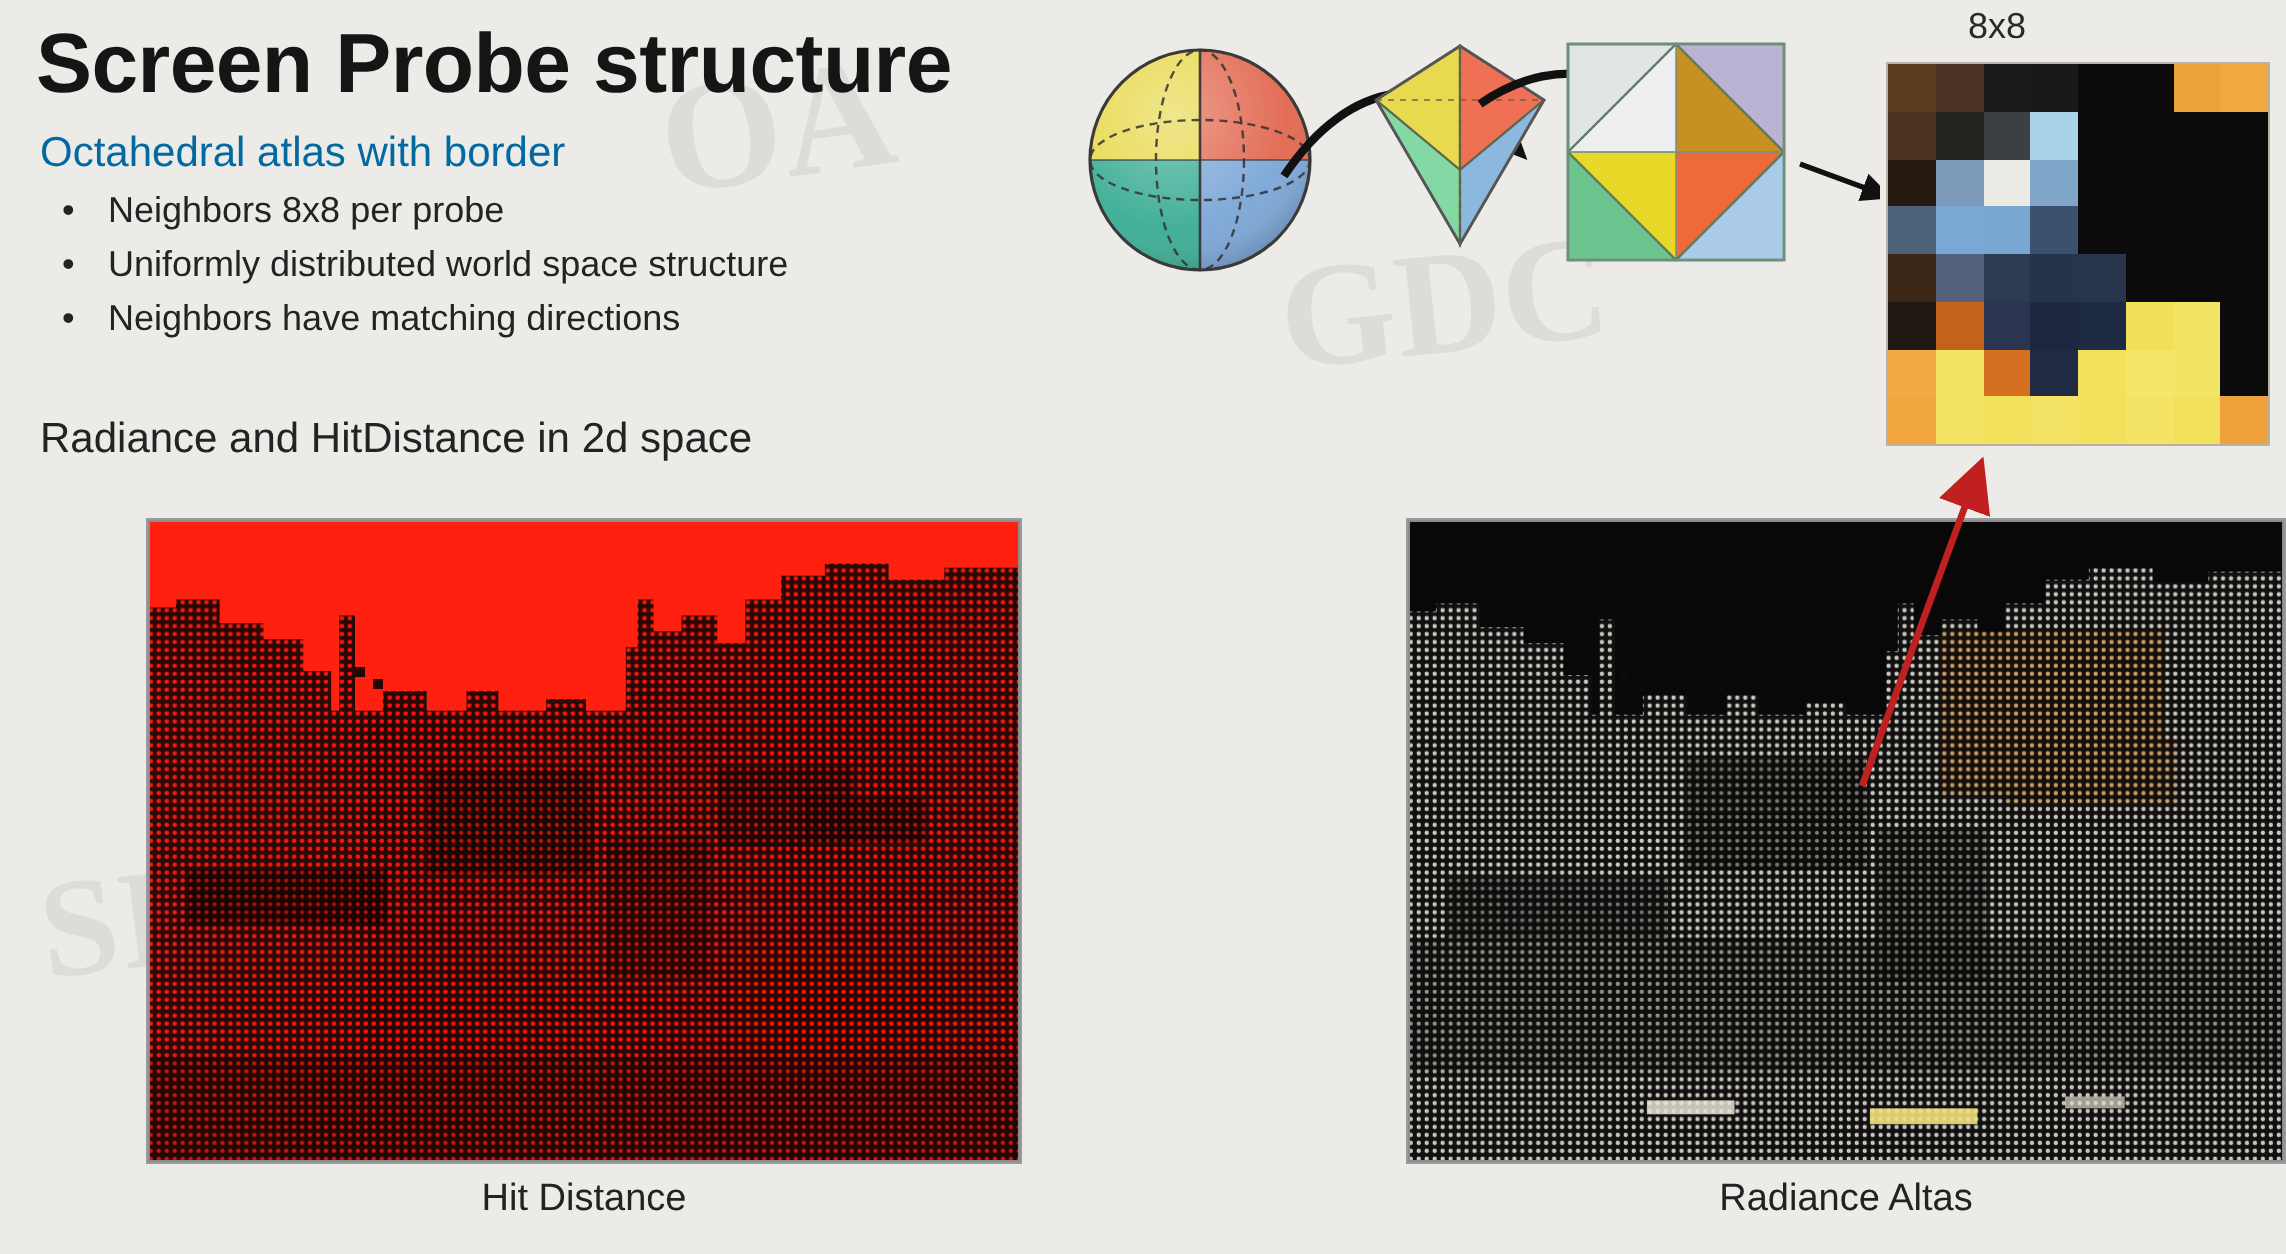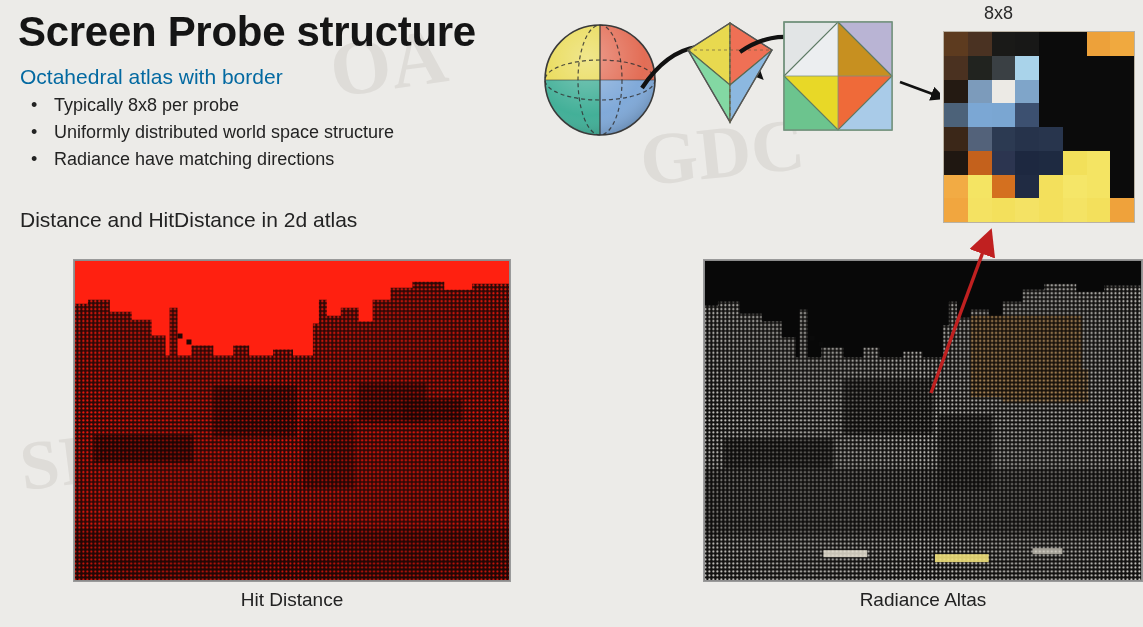--- a/index.html
+++ b/index.html
@@ -100,33 +100,33 @@
   <div class="watermark wm2">GDC</div>
   <div class="watermark wm3">SIG</div>
   <div class="watermark wm4">2021</div>
 
   <div class="title">Screen Probe structure</div>
   <div class="lead">Octahedral atlas with border</div>
 
   <ul class="bullets">
     <li>
       <span class="dot">•</span>
-      <span>Typically 8x8 per probe</span>
+      <span>Neighbors 8x8 per probe</span>
     </li>
     <li>
       <span class="dot">•</span>
       <span>Uniformly distributed world space structure</span>
     </li>
     <li>
       <span class="dot">•</span>
-      <span>Radiance have matching directions</span>
+      <span>Neighbors have matching directions</span>
     </li>
   </ul>
 
-  <div class="subhead">Distance and HitDistance in 2d atlas</div>
+  <div class="subhead">Radiance and HitDistance in 2d space</div>
 
   <div class="diagram">
     <svg viewBox="0 0 400 150" width="400" height="150">
       <defs>
         <clipPath id="sphClip">
             <circle cx="60" cy="70" r="55"></circle>
           </clipPath>
         <radialGradient id="sphShade" cx="38%" cy="30%" r="75%">
           <stop offset="0%" stop-color="#ffffff" stop-opacity="0.35"></stop>
           <stop offset="70%" stop-color="#ffffff" stop-opacity="0.02"></stop>

